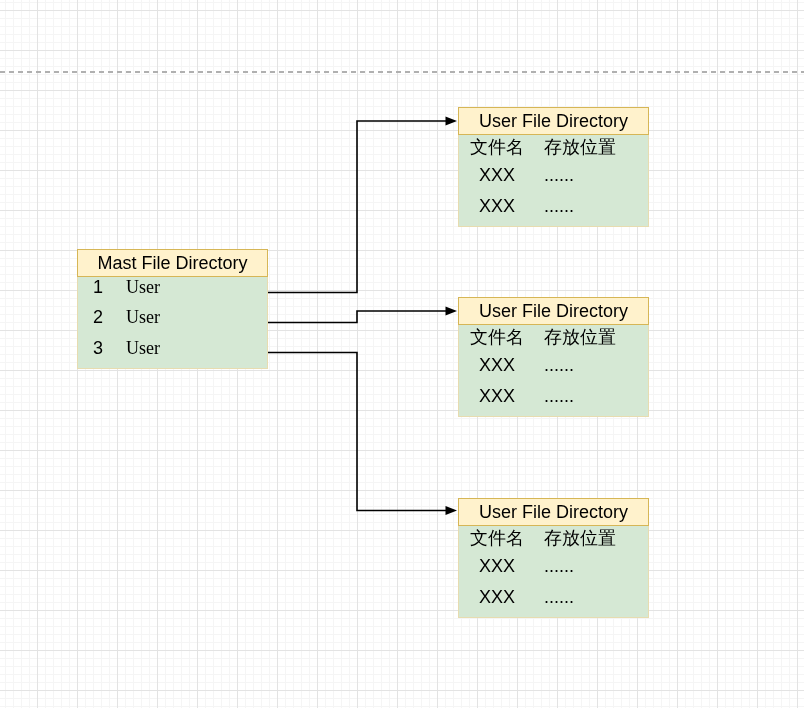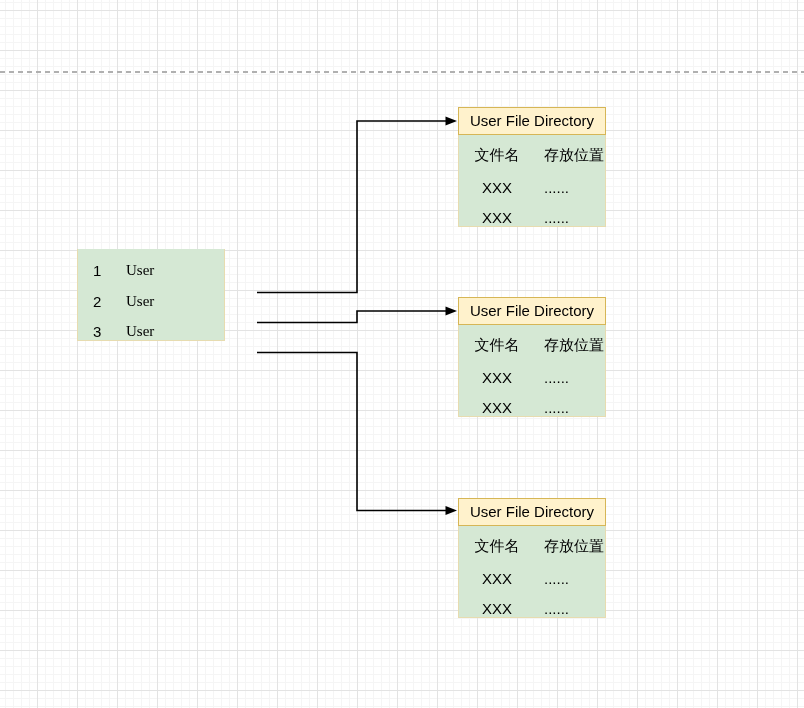--- a/index.html
+++ b/index.html
@@ -29,43 +29,43 @@
 
   .connectors {
     position: absolute;
     left: 0; top: 0;
     width: 804px; height: 708px;
     pointer-events: none;
   }
 
   .dtable {
     position: absolute;
-    width: 148px;
-    font-size: 15px;
+    width: 191px;
+    font-size: 18px;
   }
   .dtable .thead {
     height: 28px;
     line-height: 26px;
     background: #fff2cc;
     border: 1px solid #d6b656;
     text-align: center;
     white-space: nowrap;
   }
   .dtable .tbody {
     height: 92px;
     background: #d5e8d4;
     border: 1px solid #e7dcb0;
     border-top: none;
     display: flex;
     flex-direction: column;
   }
   .dtable .trow {
     flex: 1;
     display: flex;
-    align-items: flex-end;
+    align-items: flex-start;
     white-space: nowrap;
   }
 
   
   .mast .trow .cell-num { padding-left: 15px; width: 48px; }
   .mast .trow .cell-label { flex: 1; font-family: Liberation Serif, serif; }
 
   
   .udir .trow .cell-c1 { width: 76px; text-align: center; }
   .udir .trow .cell-c2 { flex: 1; padding-left: 9px; text-align: left; }
@@ -84,20 +84,23 @@
       <path d="M 257 352.5 L 357 352.5 L 357 510.5 L 446 510.5"></path>
     </g>
     <g fill="#000000" stroke="none">
       <polygon points="457,121 445.5,116.4 445.5,125.6"></polygon>
       <polygon points="457,311 445.5,306.4 445.5,315.6"></polygon>
       <polygon points="457,510.5 445.5,505.9 445.5,515.1"></polygon>
     </g>
   </svg>
 
   <div class="dtable mast" style="left:77px; top:249px;">
+    <div class="thead">
+      <span>Mast File Directory</span>
+    </div>
     <div class="tbody">
       <div class="trow">
         <span class="cell-num">1</span>
         <span class="cell-label">User</span>
       </div>
       <div class="trow">
         <span class="cell-num">2</span>
         <span class="cell-label">User</span>
       </div>
       <div class="trow">

